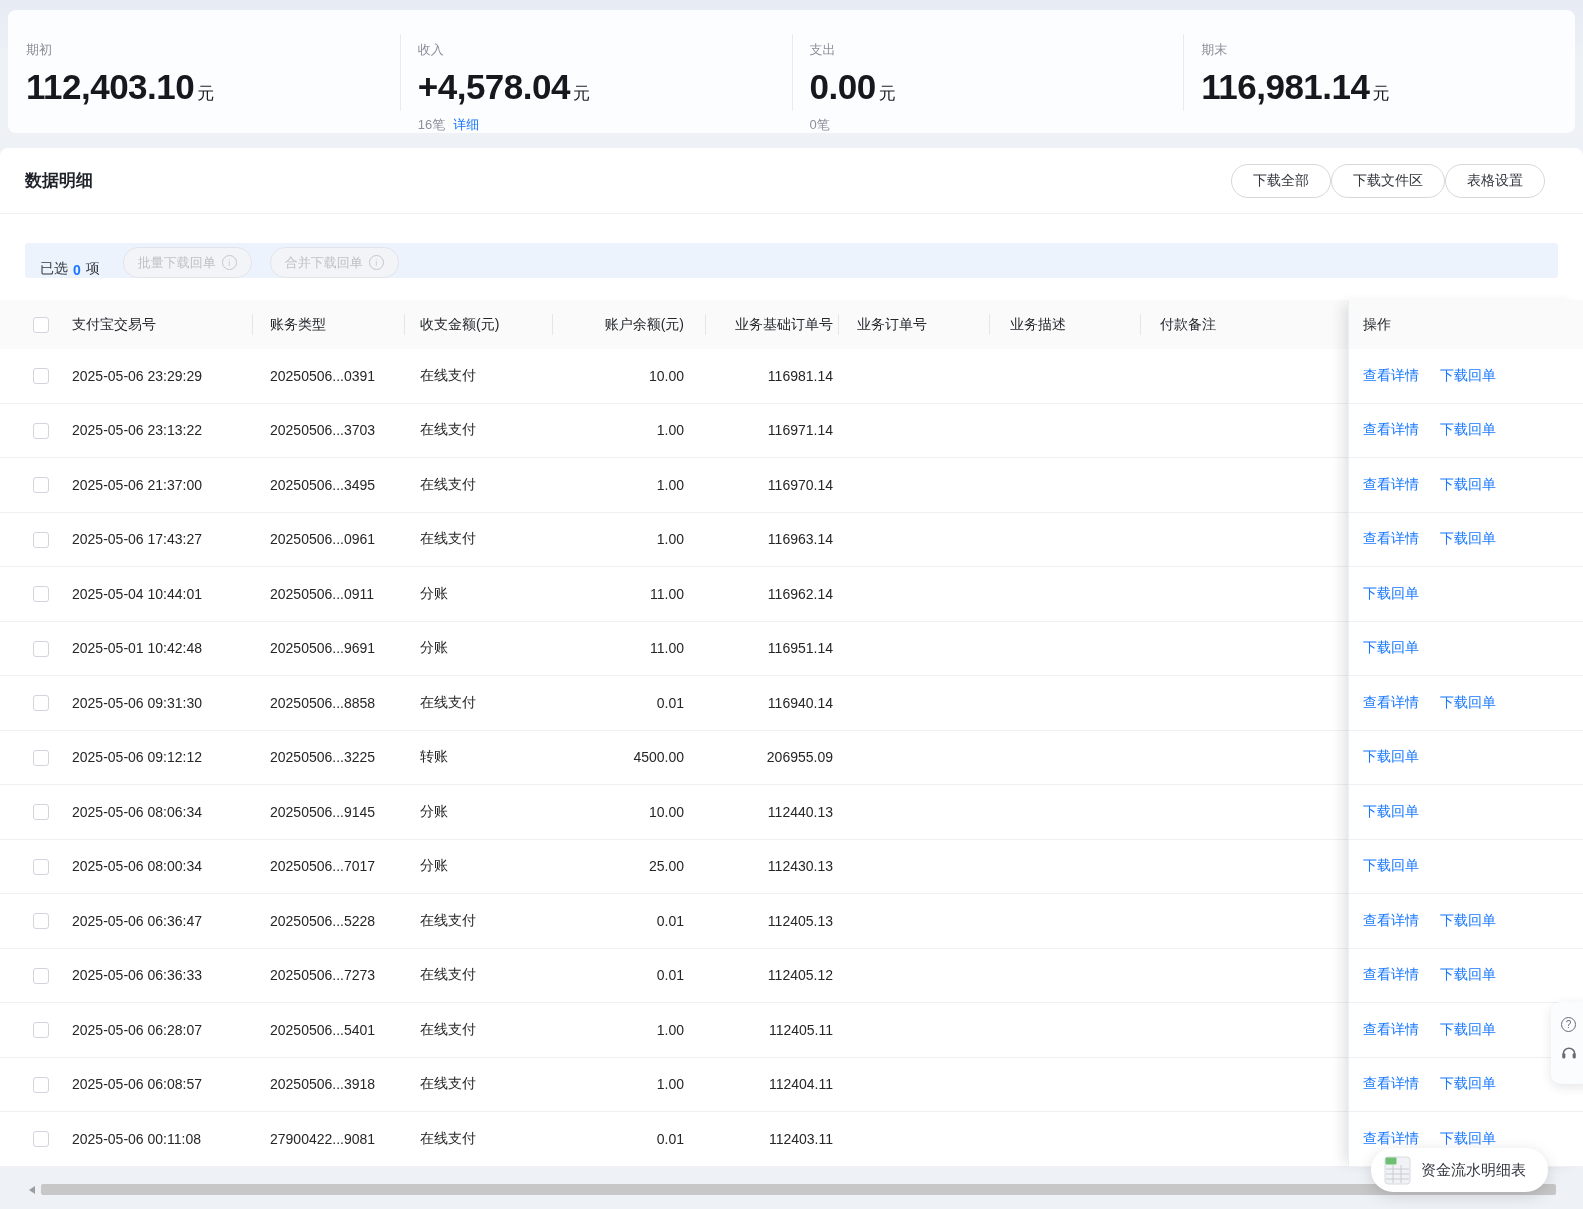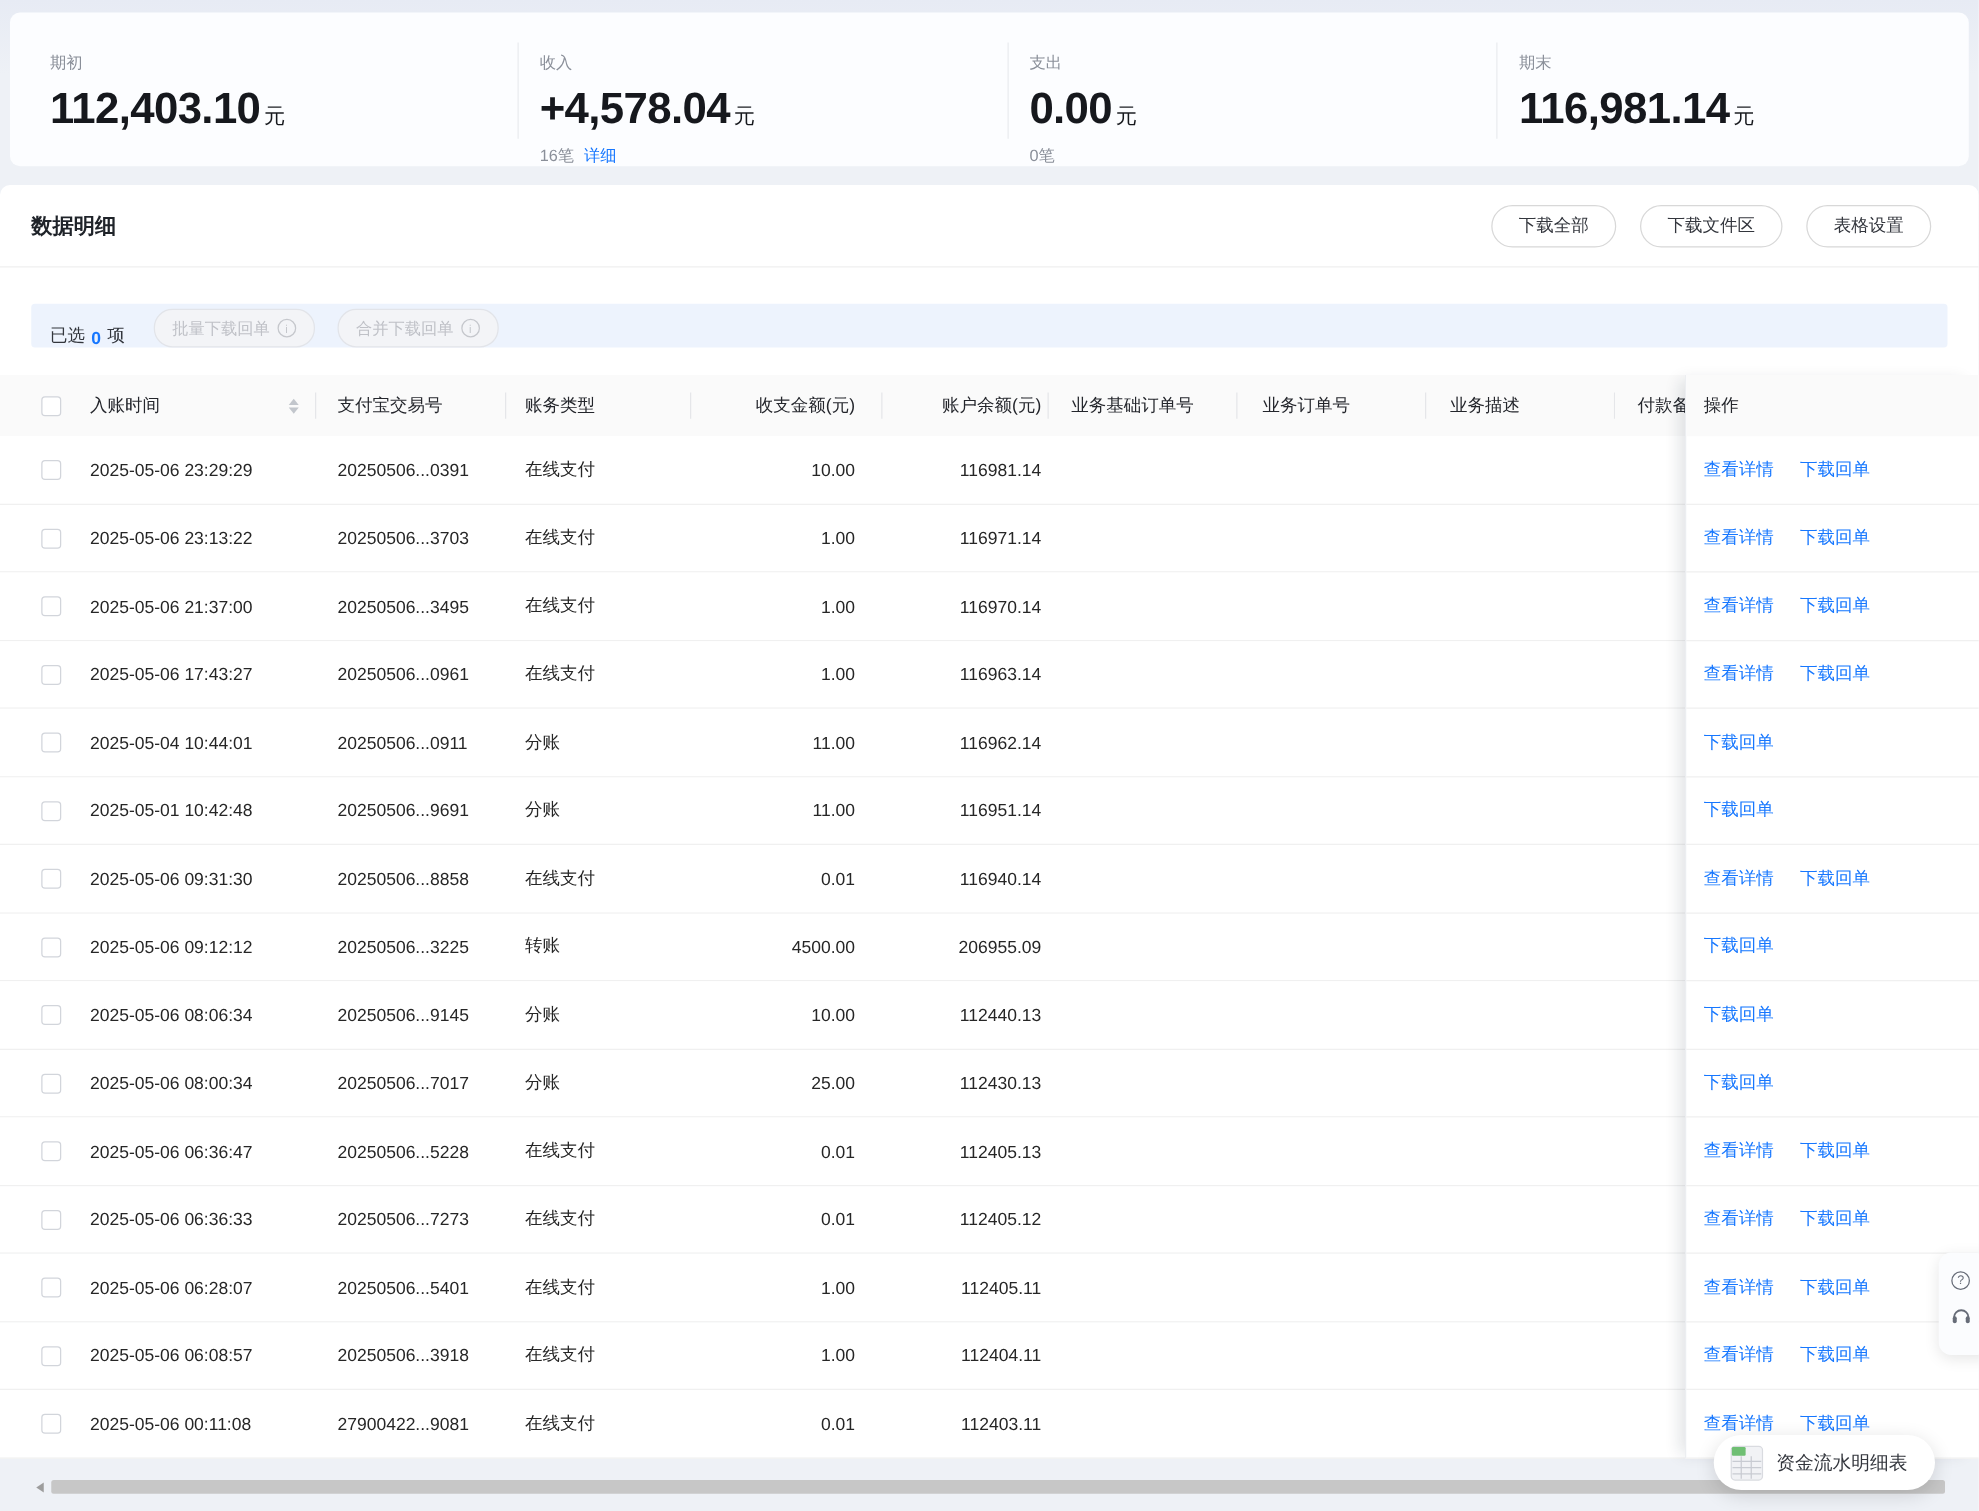--- a/index.html
+++ b/index.html
@@ -9,21 +9,21 @@
     font-family:"Liberation Sans","DejaVu Sans",sans-serif;
     color:#262626;font-size:14px;
   }
   .clickable{cursor:pointer;}
 
   
   .summary-card{
     position:absolute;left:8px;top:10px;width:1567px;height:123px;
     background:#fcfdff;border-radius:8px;display:flex;box-sizing:border-box;
   }
-  .sum-sec{flex:1;position:relative;padding:31px 0 0 18px;box-sizing:border-box;margin-left:14px;}
+  .sum-sec{flex:1;position:relative;padding:31px 0 0 18px;box-sizing:border-box;}
   .sum-sec + .sum-sec::before{
     content:"";position:absolute;left:0;top:24px;bottom:22px;width:1px;background:#e9ebf0;
   }
   .sum-label{font-size:13px;color:#8a8f99;}
   .sum-value-row{margin-top:8px;white-space:nowrap;}
   .sum-value{font-size:35px;font-weight:600;color:#16181d;letter-spacing:-0.5px;}
   .sum-unit{font-size:17px;font-weight:400;color:#16181d;margin-left:3px;}
   .sum-sub{margin-top:9px;font-size:13px;color:#8a8f99;}
   .sum-link{color:#1677ff;margin-left:8px;}
 
@@ -31,21 +31,21 @@
   .main-card{
     position:absolute;left:0;top:148px;width:1583px;height:777px;
     background:#ffffff;border-radius:8px 8px 0 0;
   }
   .card-head{
     position:absolute;top:0;left:0;right:0;height:66px;
     border-bottom:1px solid #f0f0f0;display:flex;align-items:center;
     padding:0 38px 0 25px;box-sizing:border-box;
   }
   .panel-title{font-size:17px;font-weight:700;color:#1f2329;flex:1;}
-  .toolbar{display:flex;gap:19px;}
+  .toolbar{display:flex;}
   .pill-btn{
     height:32px;padding:0 21px;border:1px solid #d8d8d8;border-radius:17px;
     background:#fff;color:#33363d;font-size:14px;display:flex;align-items:center;
   }
 
   
   .select-bar{
     position:absolute;top:95px;left:25px;right:25px;height:35px;
     background:#edf3fd;border-radius:3px;display:flex;align-items:flex-end;
     padding-left:15px;box-sizing:border-box;
@@ -205,27 +205,20 @@
     <span class="sel-text">项</span>
     <div class="batch-group" id="batch-group">
         <div class="batch-btn clickable">批量下载回单<span class="info-icon"></span></div>
         <div class="batch-btn clickable">合并下载回单<span class="info-icon"></span></div>
       </div>
   </div>
 
   <div class="thead grid" id="thead">
       <div class="th">
         <span class="checkbox clickable"></span>
-      </div>
-      <div class="th th-time">
-        <span>入账时间</span>
-        <div class="sort-icon clickable">
-          <span class="caret-up"></span>
-          <span class="caret-down"></span>
-        </div>
       </div>
       <div class="th">
         <span>支付宝交易号</span>
       </div>
       <div class="th">
         <span>账务类型</span>
       </div>
       <div class="th">
         <span>收支金额(元)</span>
       </div>

